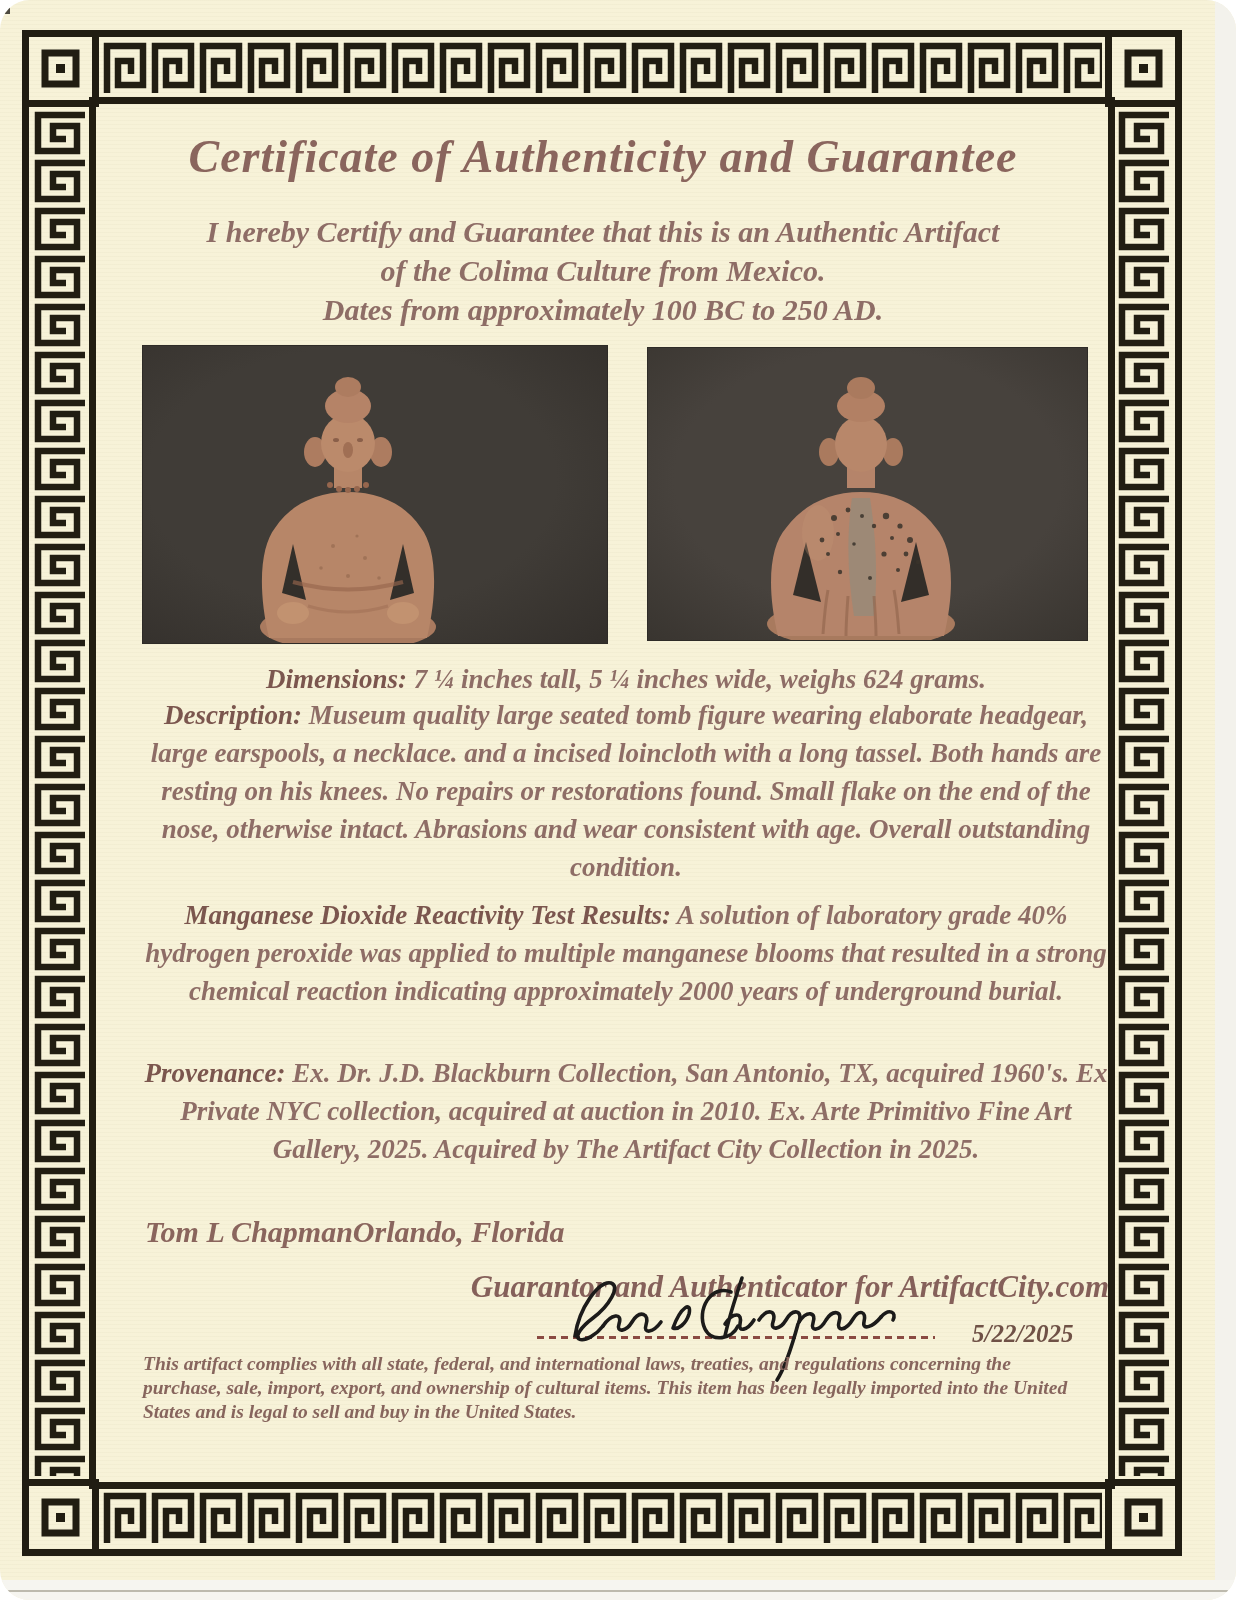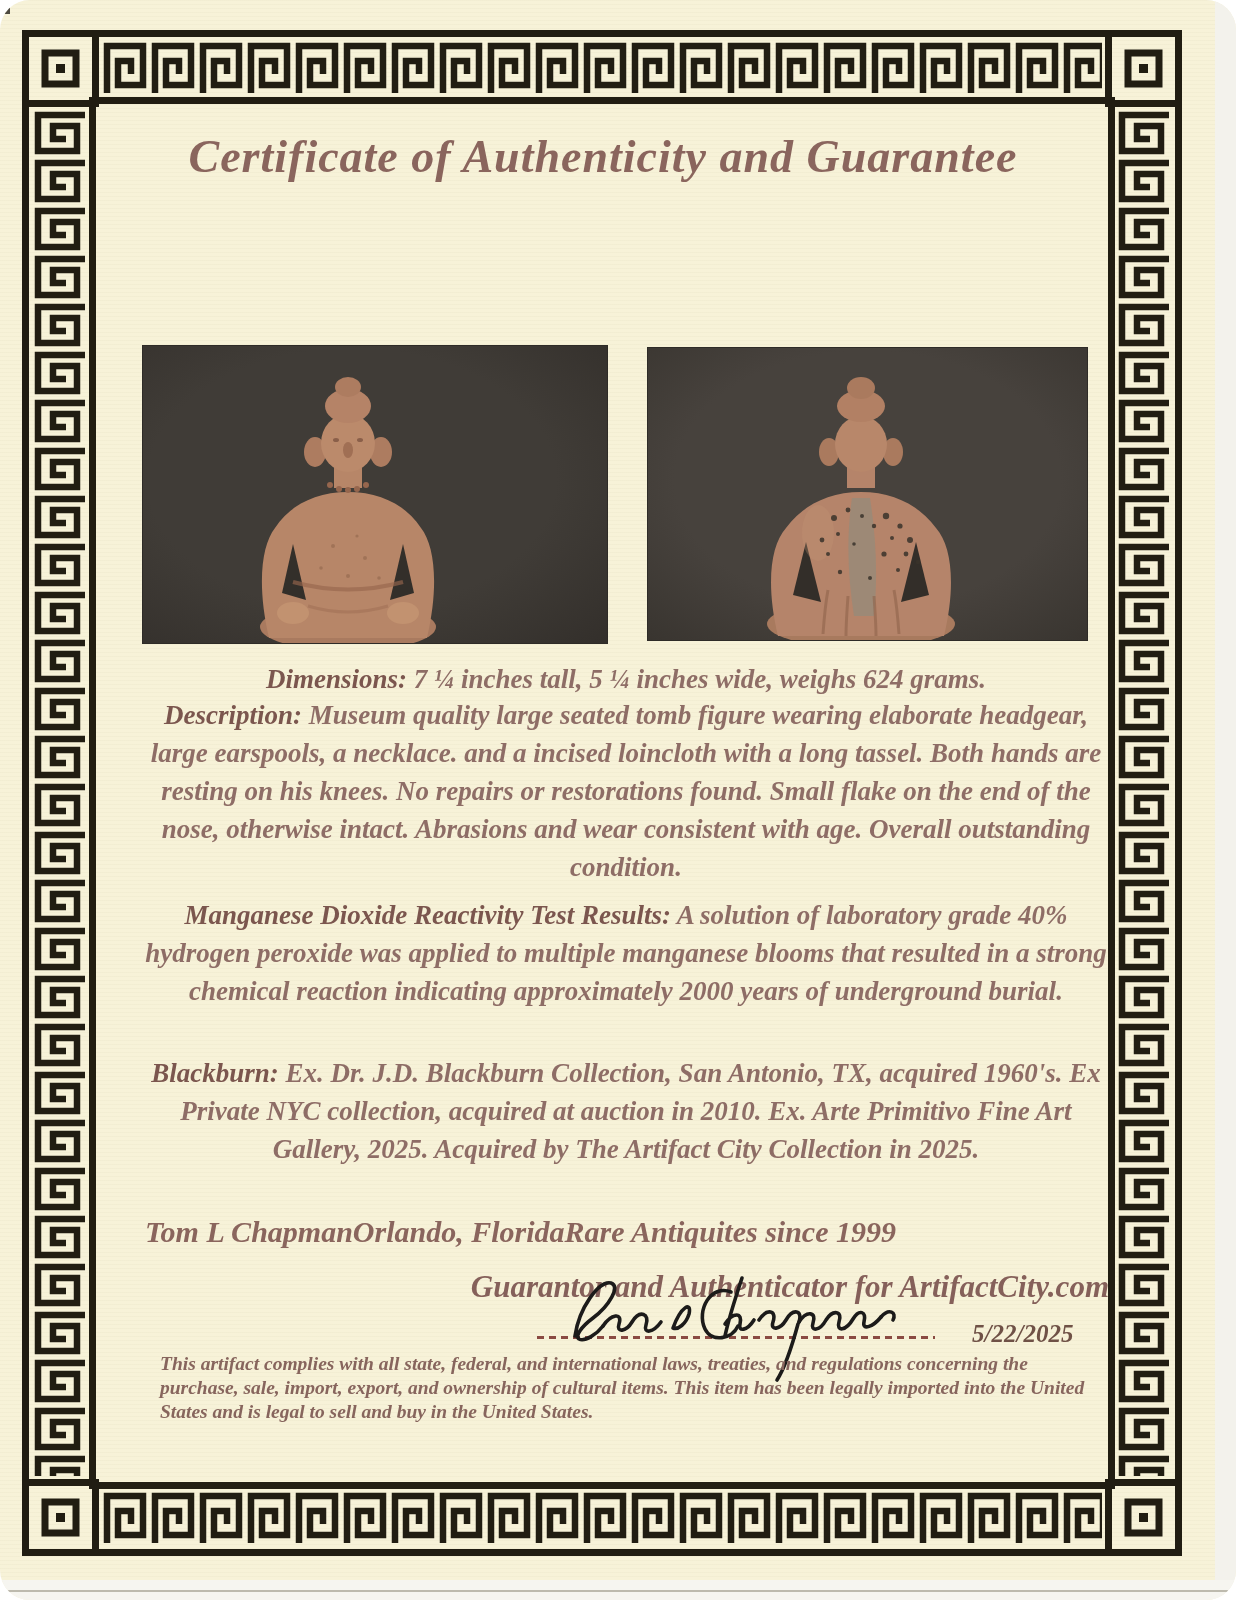--- a/index.html
+++ b/index.html
@@ -37,21 +37,21 @@
     font-size:31px;font-weight:bold;color:#85605a;
   }
   .dash-line{
     left:537px;top:1336px;width:398px;height:3px;
     background:repeating-linear-gradient(90deg,#8a4a42 0 7px,rgba(0,0,0,0) 7px 12px);
   }
   .sig-svg{left:545px;top:1262px;pointer-events:none;}
   .sig-date{left:957px;top:1320px;font-size:25px;font-weight:bold;color:#6f5146;margin-left:15px;}
   .legal{
     left:143px;top:1352px;width:948px;
-    font-size:19.5px;line-height:24px;font-weight:bold;color:#87655d;margin-left:17px;
+    font-size:19.5px;line-height:24px;font-weight:bold;color:#87655d;
   }
   .scan-right{right:0;top:0;width:21px;height:100%;background:#f3f2ec;}
   .scan-bottom{left:0;top:1580px;width:100%;height:20px;background:#f6f5f0;}
   .scan-line{left:0;top:1590px;width:100%;height:2px;background:#bdbaae;}
   .scan-left-notch{left:0;top:6px;width:10px;height:8px;background:#4d4a40;}
 </style>
 </head>
 <body>
 
 <div class="page">
@@ -93,20 +93,25 @@
     <g fill="#211d12">
       <rect x="34" y="34" width="9" height="9"></rect>
       <rect x="1117" y="34" width="9" height="9"></rect>
       <rect x="34" y="1483" width="9" height="9"></rect>
       <rect x="1117" y="1483" width="9" height="9"></rect>
     </g>
   </svg>
 
   <div class="abs page-title">Certificate of Authenticity and Guarantee</div>
 
+  <div class="abs statement">
+    <div>I hereby Certify and Guarantee that this is an Authentic Artifact</div>
+    <div>of the Colima Culture from Mexico.</div>
+    <div>Dates from approximately 100 BC to 250 AD.</div>
+  </div>
 
   <div class="abs photo" style="left:143px;top:346px;width:464px;height:297px;">
     <svg width="464" height="297" viewBox="0 0 464 297">
       <defs>
         <radialGradient id="vinf" cx="45%" cy="45%" r="80%">
           <stop offset="55%" stop-color="#403c37"></stop>
             <stop offset="100%" stop-color="#322e2a"></stop>
         </radialGradient>
       </defs>
       <rect width="464" height="297" fill="url(#vinf)"></rect>
@@ -205,27 +210,26 @@
 
   <div class="abs para" style="top:696px;">
     <span class="label">Description:</span><span class="ink"> Museum quality large seated tomb figure wearing elaborate headgear, large earspools, a necklace. and a incised loincloth with a long tassel. Both hands are resting on his knees. No repairs or restorations found. Small flake on the end of the nose, otherwise intact. Abrasions and wear consistent with age. Overall outstanding condition.</span>
   </div>
 
   <div class="abs para" style="top:896px;">
     <span class="label">Manganese Dioxide Reactivity Test Results:</span><span class="ink"> A solution of laboratory grade 40% hydrogen peroxide was applied to multiple manganese blooms that resulted in a strong chemical reaction indicating approximately 2000 years of underground burial.</span>
   </div>
 
   <div class="abs para" style="top:1054px;">
-    <span class="label">Blackburn:</span><span class="ink"> Ex. Dr. J.D. Blackburn Collection, San Antonio, TX, acquired 1960's. Ex Private NYC collection, acquired at auction in 2010. Ex. Arte Primitivo Fine Art Gallery, 2025. Acquired by The Artifact City Collection in 2025.</span>
+    <span class="label">Provenance:</span><span class="ink"> Ex. Dr. J.D. Blackburn Collection, San Antonio, TX, acquired 1960's. Ex Private NYC collection, acquired at auction in 2010. Ex. Arte Primitivo Fine Art Gallery, 2025. Acquired by The Artifact City Collection in 2025.</span>
   </div>
 
   <div class="abs signer-row">
     <span>Tom L Chapman</span>
     <span>Orlando, Florida</span>
-    <span>Rare Antiquites since 1999</span>
   </div>
 
   <div class="abs guarantor">Guarantor and Authenticator for ArtifactCity.com</div>
 
   <div class="abs dash-line"></div>
 
   <svg class="abs sig-svg" width="415" height="122" viewBox="0 0 415 122">
     <g stroke="#1c1b1a" stroke-width="3.6" fill="none" stroke-linecap="round" stroke-linejoin="round">
       <path d="M30 74 C34 46 54 18 66 21 C76 24 64 44 48 56 C36 65 30 74 34 77 C40 80 52 72 58 64"></path>
       <path d="M58 64 C66 52 78 50 74 62 C71 71 81 70 87 60 C95 47 105 52 101 63 C98 72 108 71 116 60"></path>

